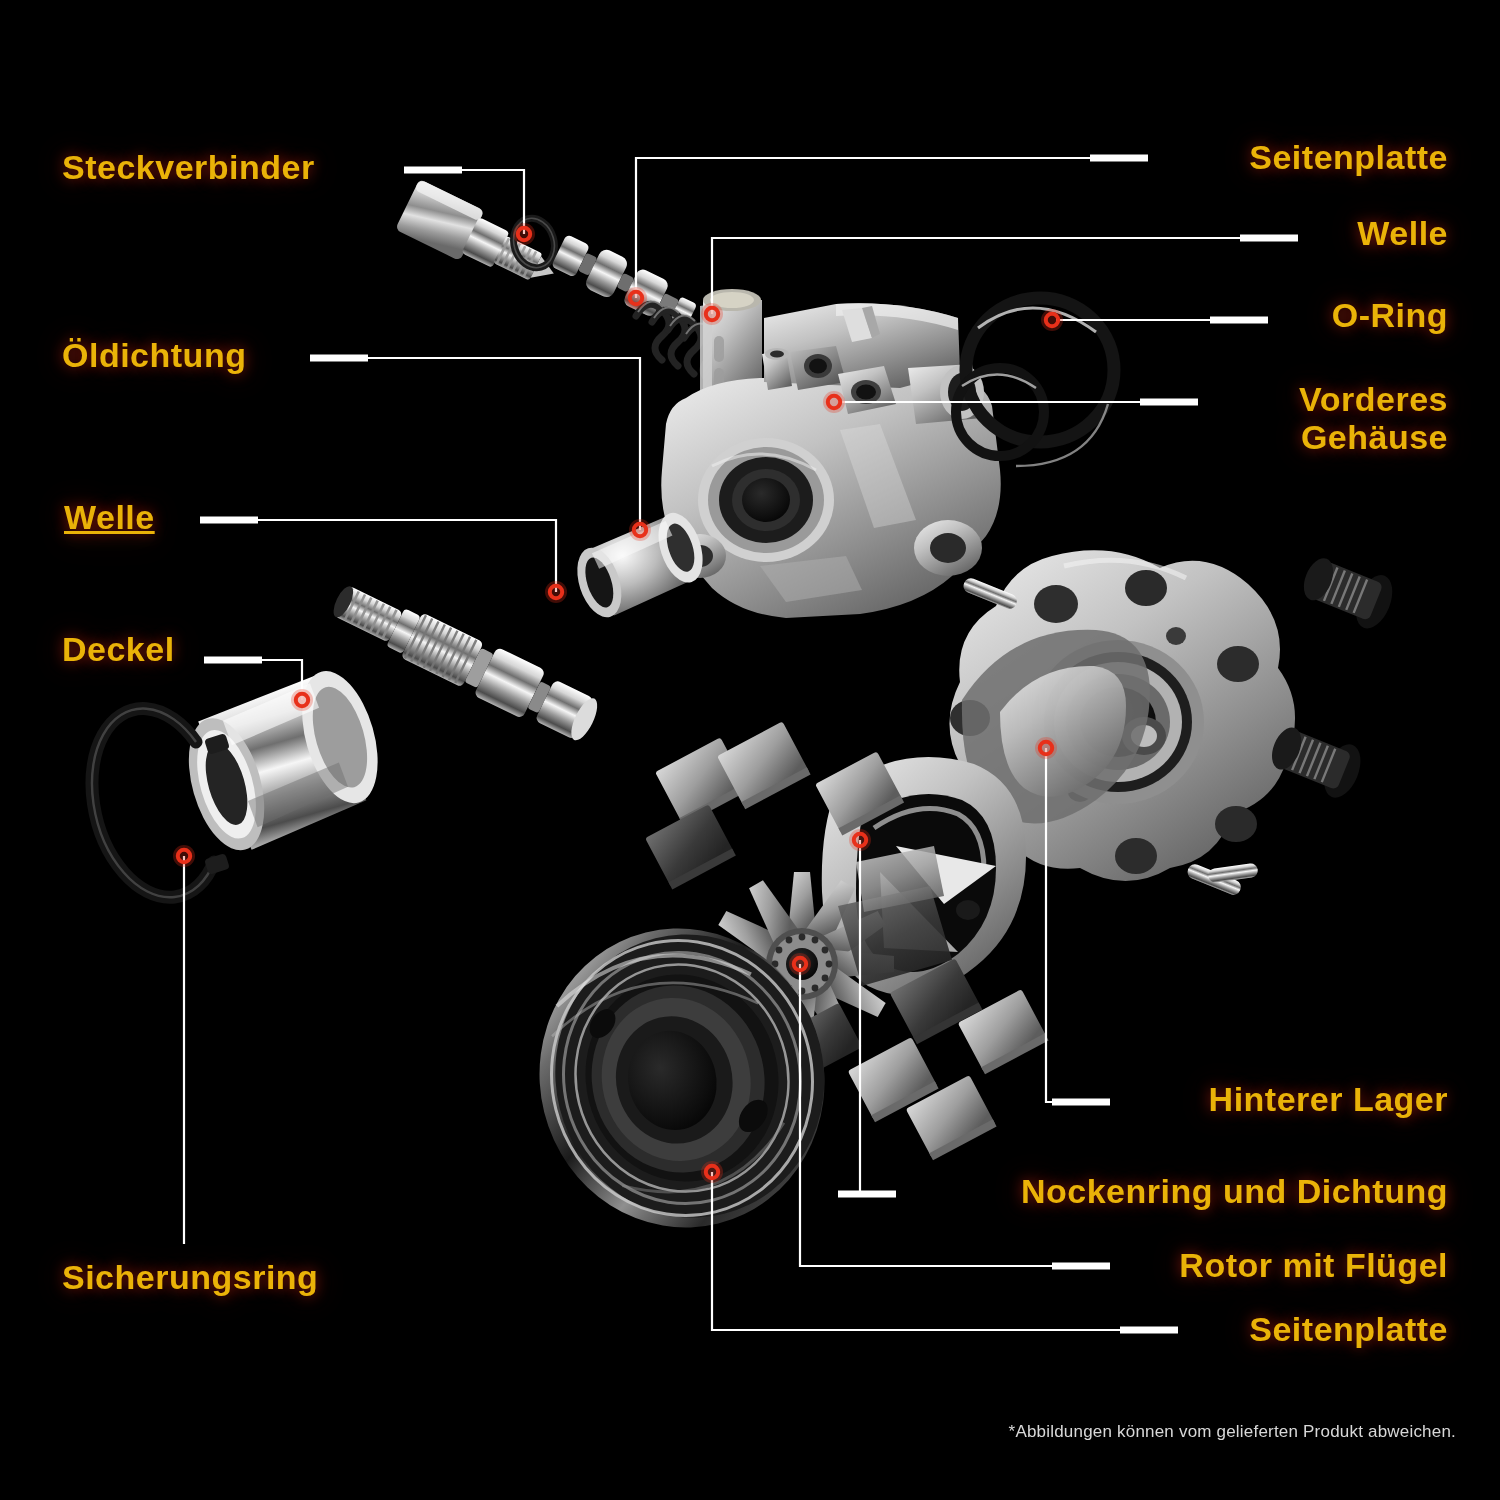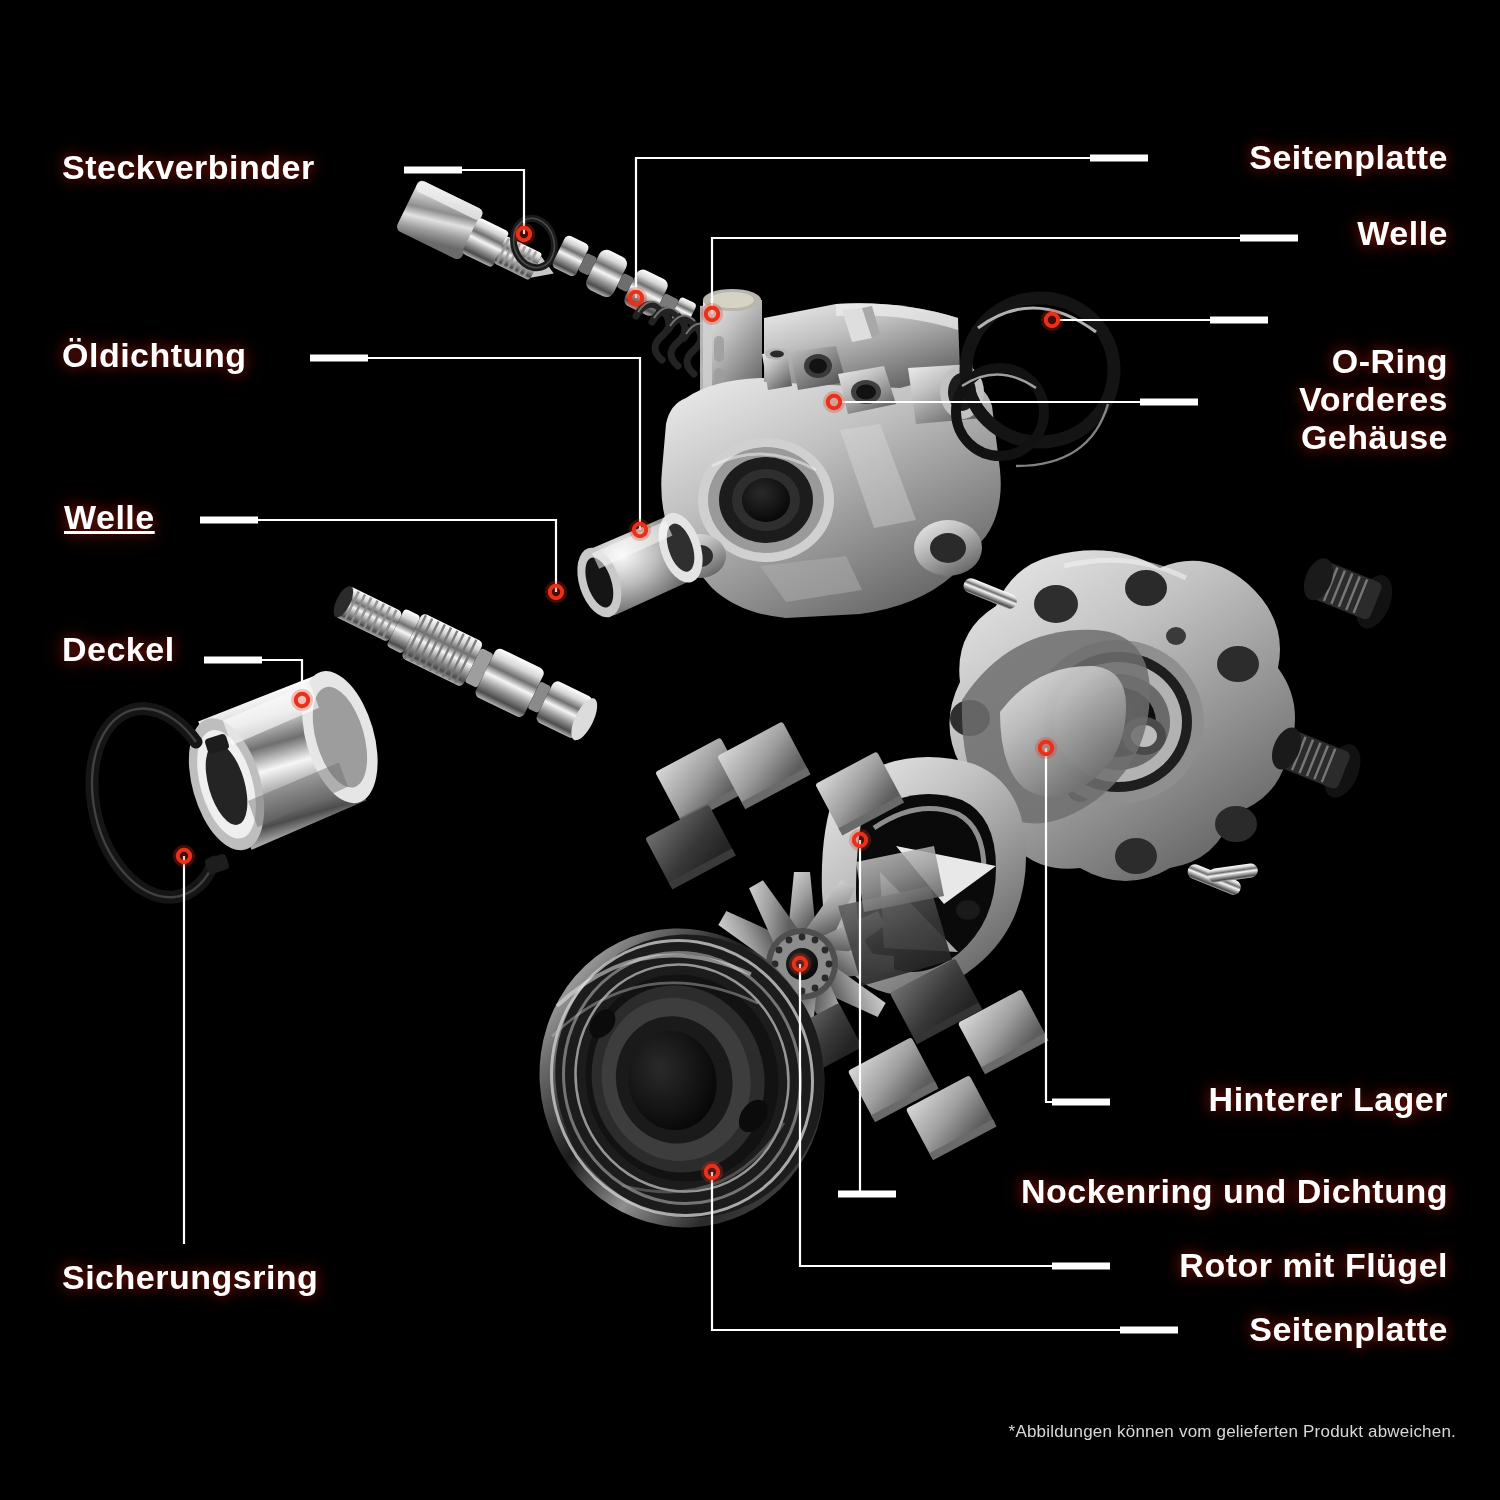--- a/index.html
+++ b/index.html
@@ -12,21 +12,21 @@
     position:relative;
   }
   #stage{
     position:absolute; inset:0;
     width:1500px; height:1500px;
     background:#000;
   }
   
   .label{
     position:absolute;
-    color:#ffffff;
+    color:#eab308;
     font-weight:700;
     font-size:34px;
     letter-spacing:0.5px;
     line-height:1.12;
     white-space:pre-line;
     text-shadow:0 0 14px rgba(232,48,26,.55), 0 0 30px rgba(232,48,26,.28);
     pointer-events:auto;
   }
   .label.r{ text-align:right; }
   .label.l{ text-align:left; }
@@ -607,21 +607,21 @@
     </svg>
 
   <div id="label-layer">
       <div class="label l" style="left: 62px; top: 148px; width: 340px;">Steckverbinder</div>
       <div class="label l" style="left: 62px; top: 336px; width: 250px;">Öldichtung</div>
       <div class="label l" style="left: 64px; top: 498px; width: 140px; text-decoration: underline;">Welle</div>
       <div class="label l" style="left: 62px; top: 630px; width: 140px;">Deckel</div>
       <div class="label l" style="left: 62px; top: 1258px; width: 340px;">Sicherungsring</div>
       <div class="label r" style="left: 1150px; top: 138px; width: 298px;">Seitenplatte</div>
       <div class="label r" style="left: 1300px; top: 214px; width: 148px;">Welle</div>
-      <div class="label r" style="left: 1270px; top: 296px; width: 178px; margin-top: 46px;">O-Ring</div>
+      <div class="label r" style="left: 1270px; top: 296px; width: 178px;">O-Ring</div>
       <div class="label r" style="left: 1160px; top: 380px; width: 288px;">Vorderes
 Gehäuse</div>
       <div class="label r" style="left: 1112px; top: 1080px; width: 336px;">Hinterer Lager</div>
       <div class="label r" style="left: 898px; top: 1172px; width: 550px;">Nockenring und Dichtung</div>
       <div class="label r" style="left: 1112px; top: 1246px; width: 336px;">Rotor mit Flügel</div>
       <div class="label r" style="left: 1180px; top: 1310px; width: 268px;">Seitenplatte</div>
     </div>
 
   <div class="footnote">*Abbildungen können vom gelieferten Produkt abweichen.</div>
 

